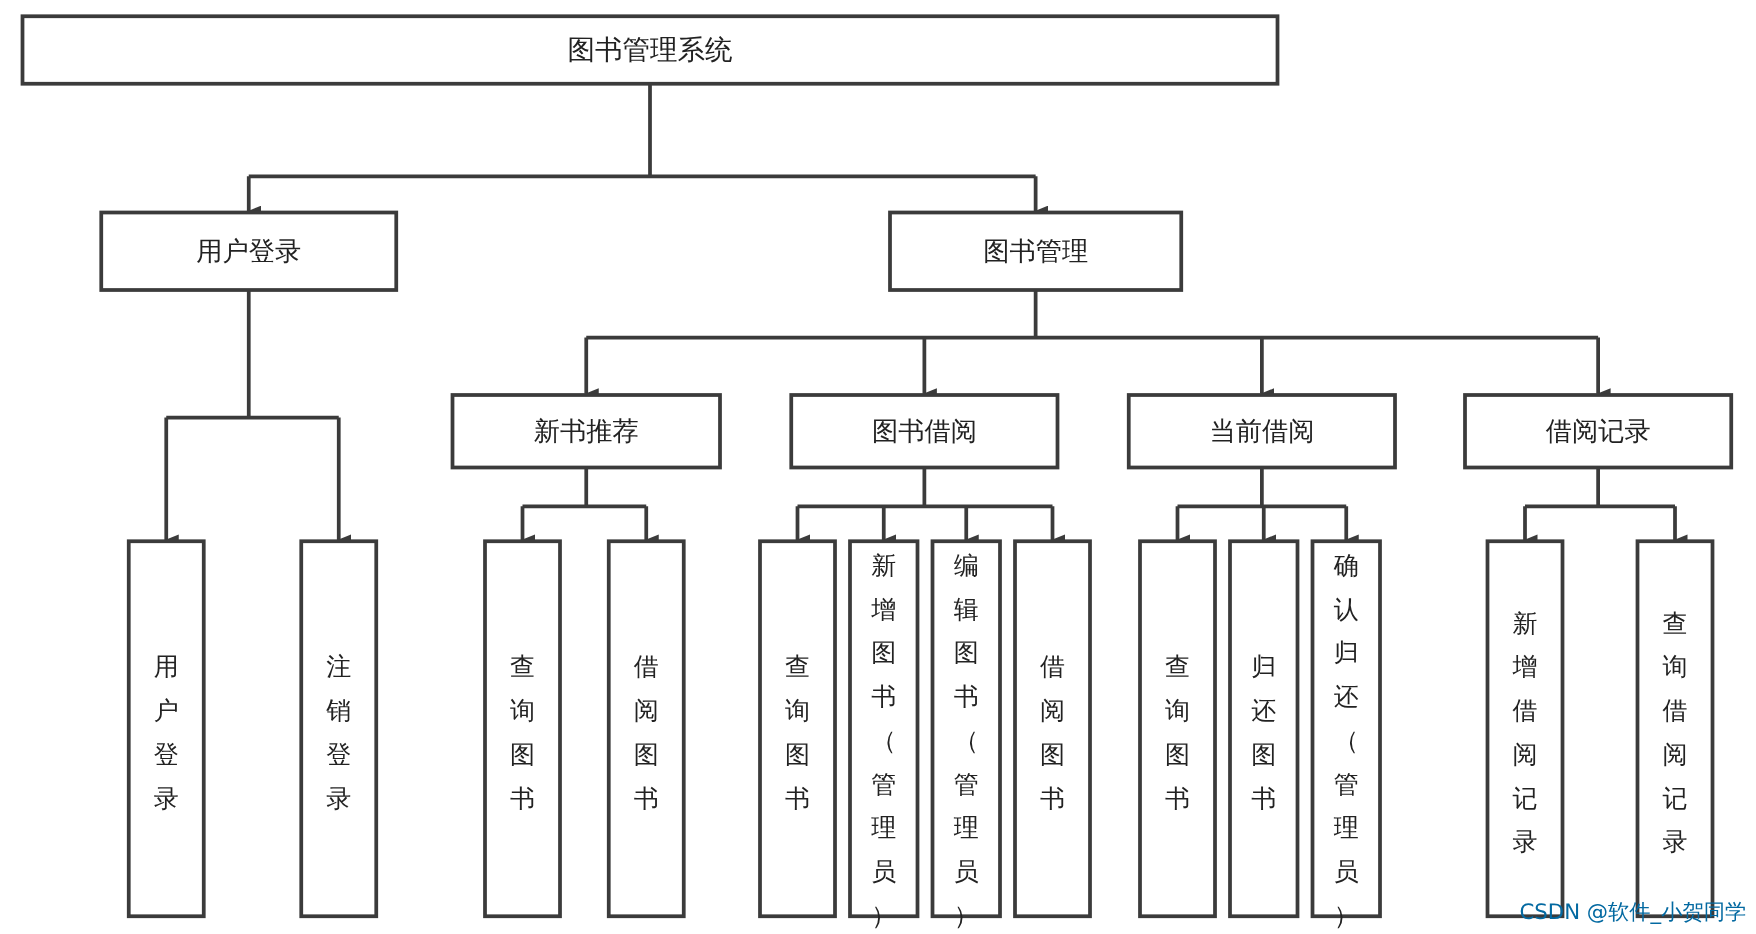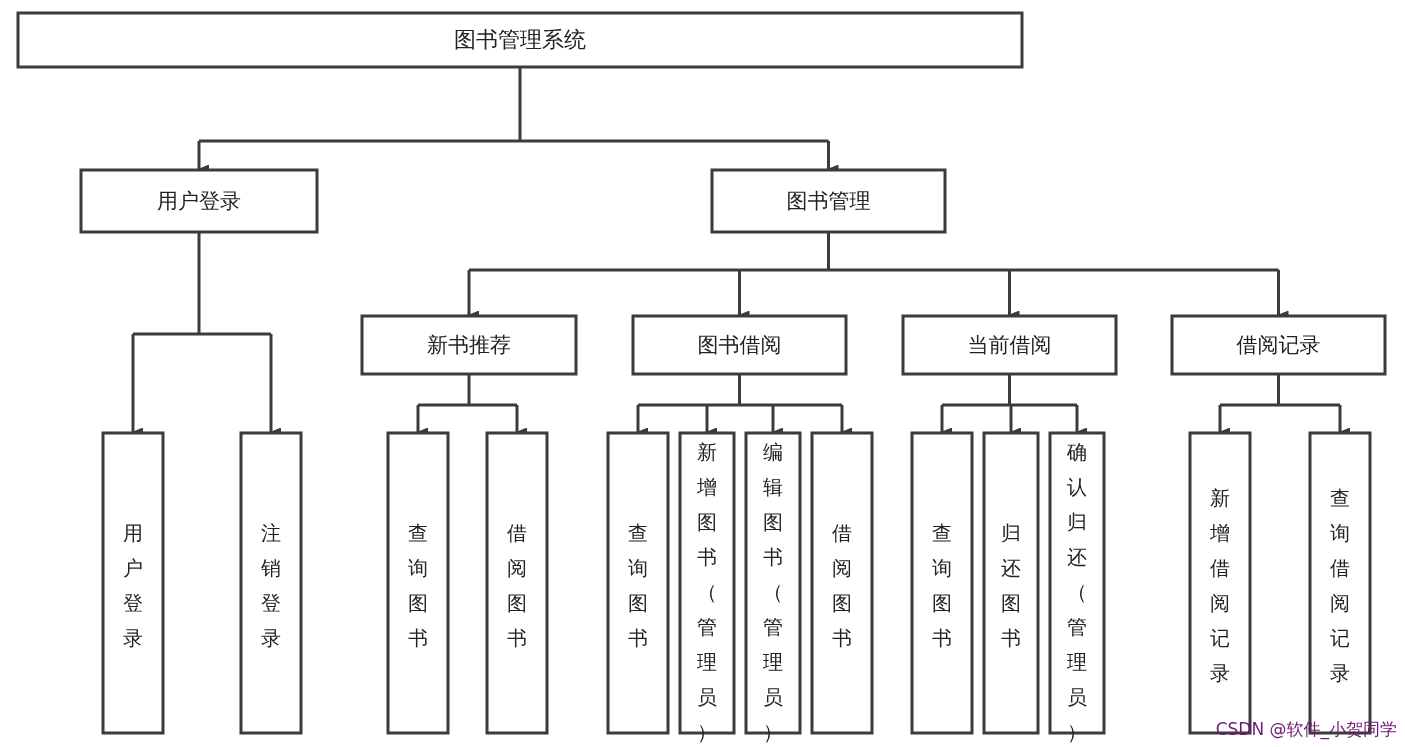--- a/index.html
+++ b/index.html
@@ -56,21 +56,21 @@
   .connector {
     stroke: #3b3b3b;
     stroke-width: 3;
     fill: none;
     stroke-linecap: butt;
   }
   .watermark {
     position: absolute;
     right: 8px;
     bottom: 6px;
-    color: #701a75;
+    color: #0369a1;
     font-size: 17px;
     font-family: "DejaVu Sans", "Liberation Sans", sans-serif;
     white-space: nowrap;
     user-select: none;
   }
 </style>
 </head>
 <body>
 
 <div id="diagram-root">

